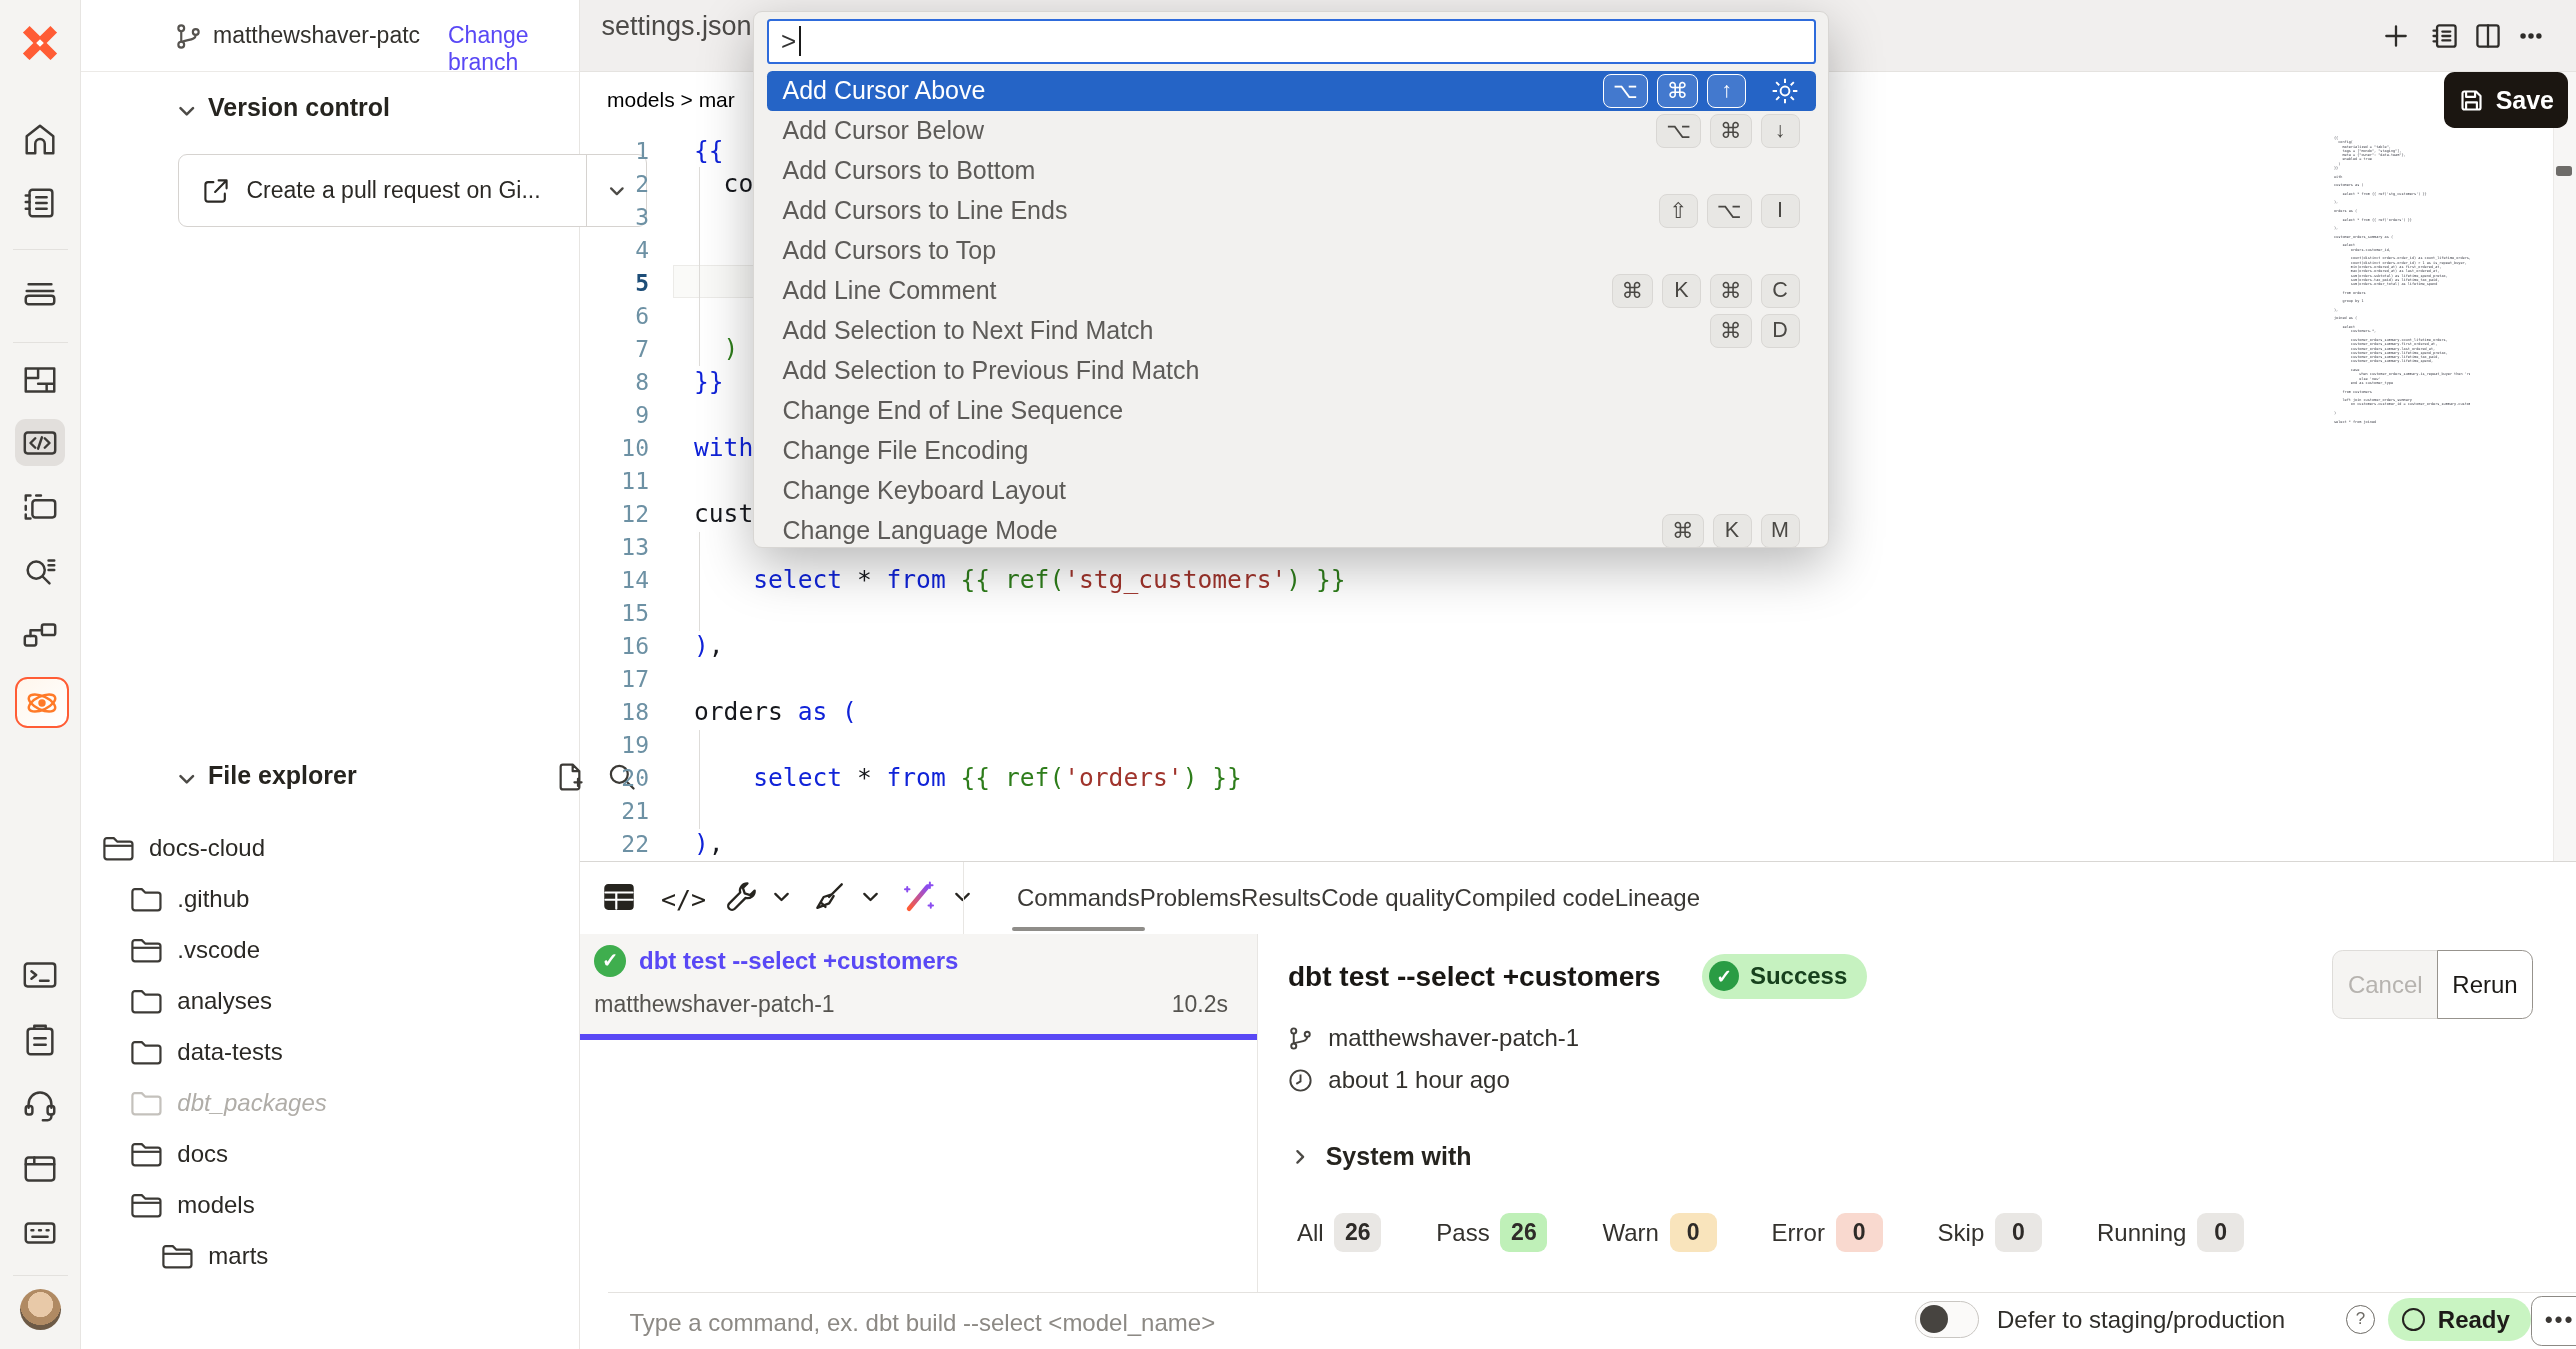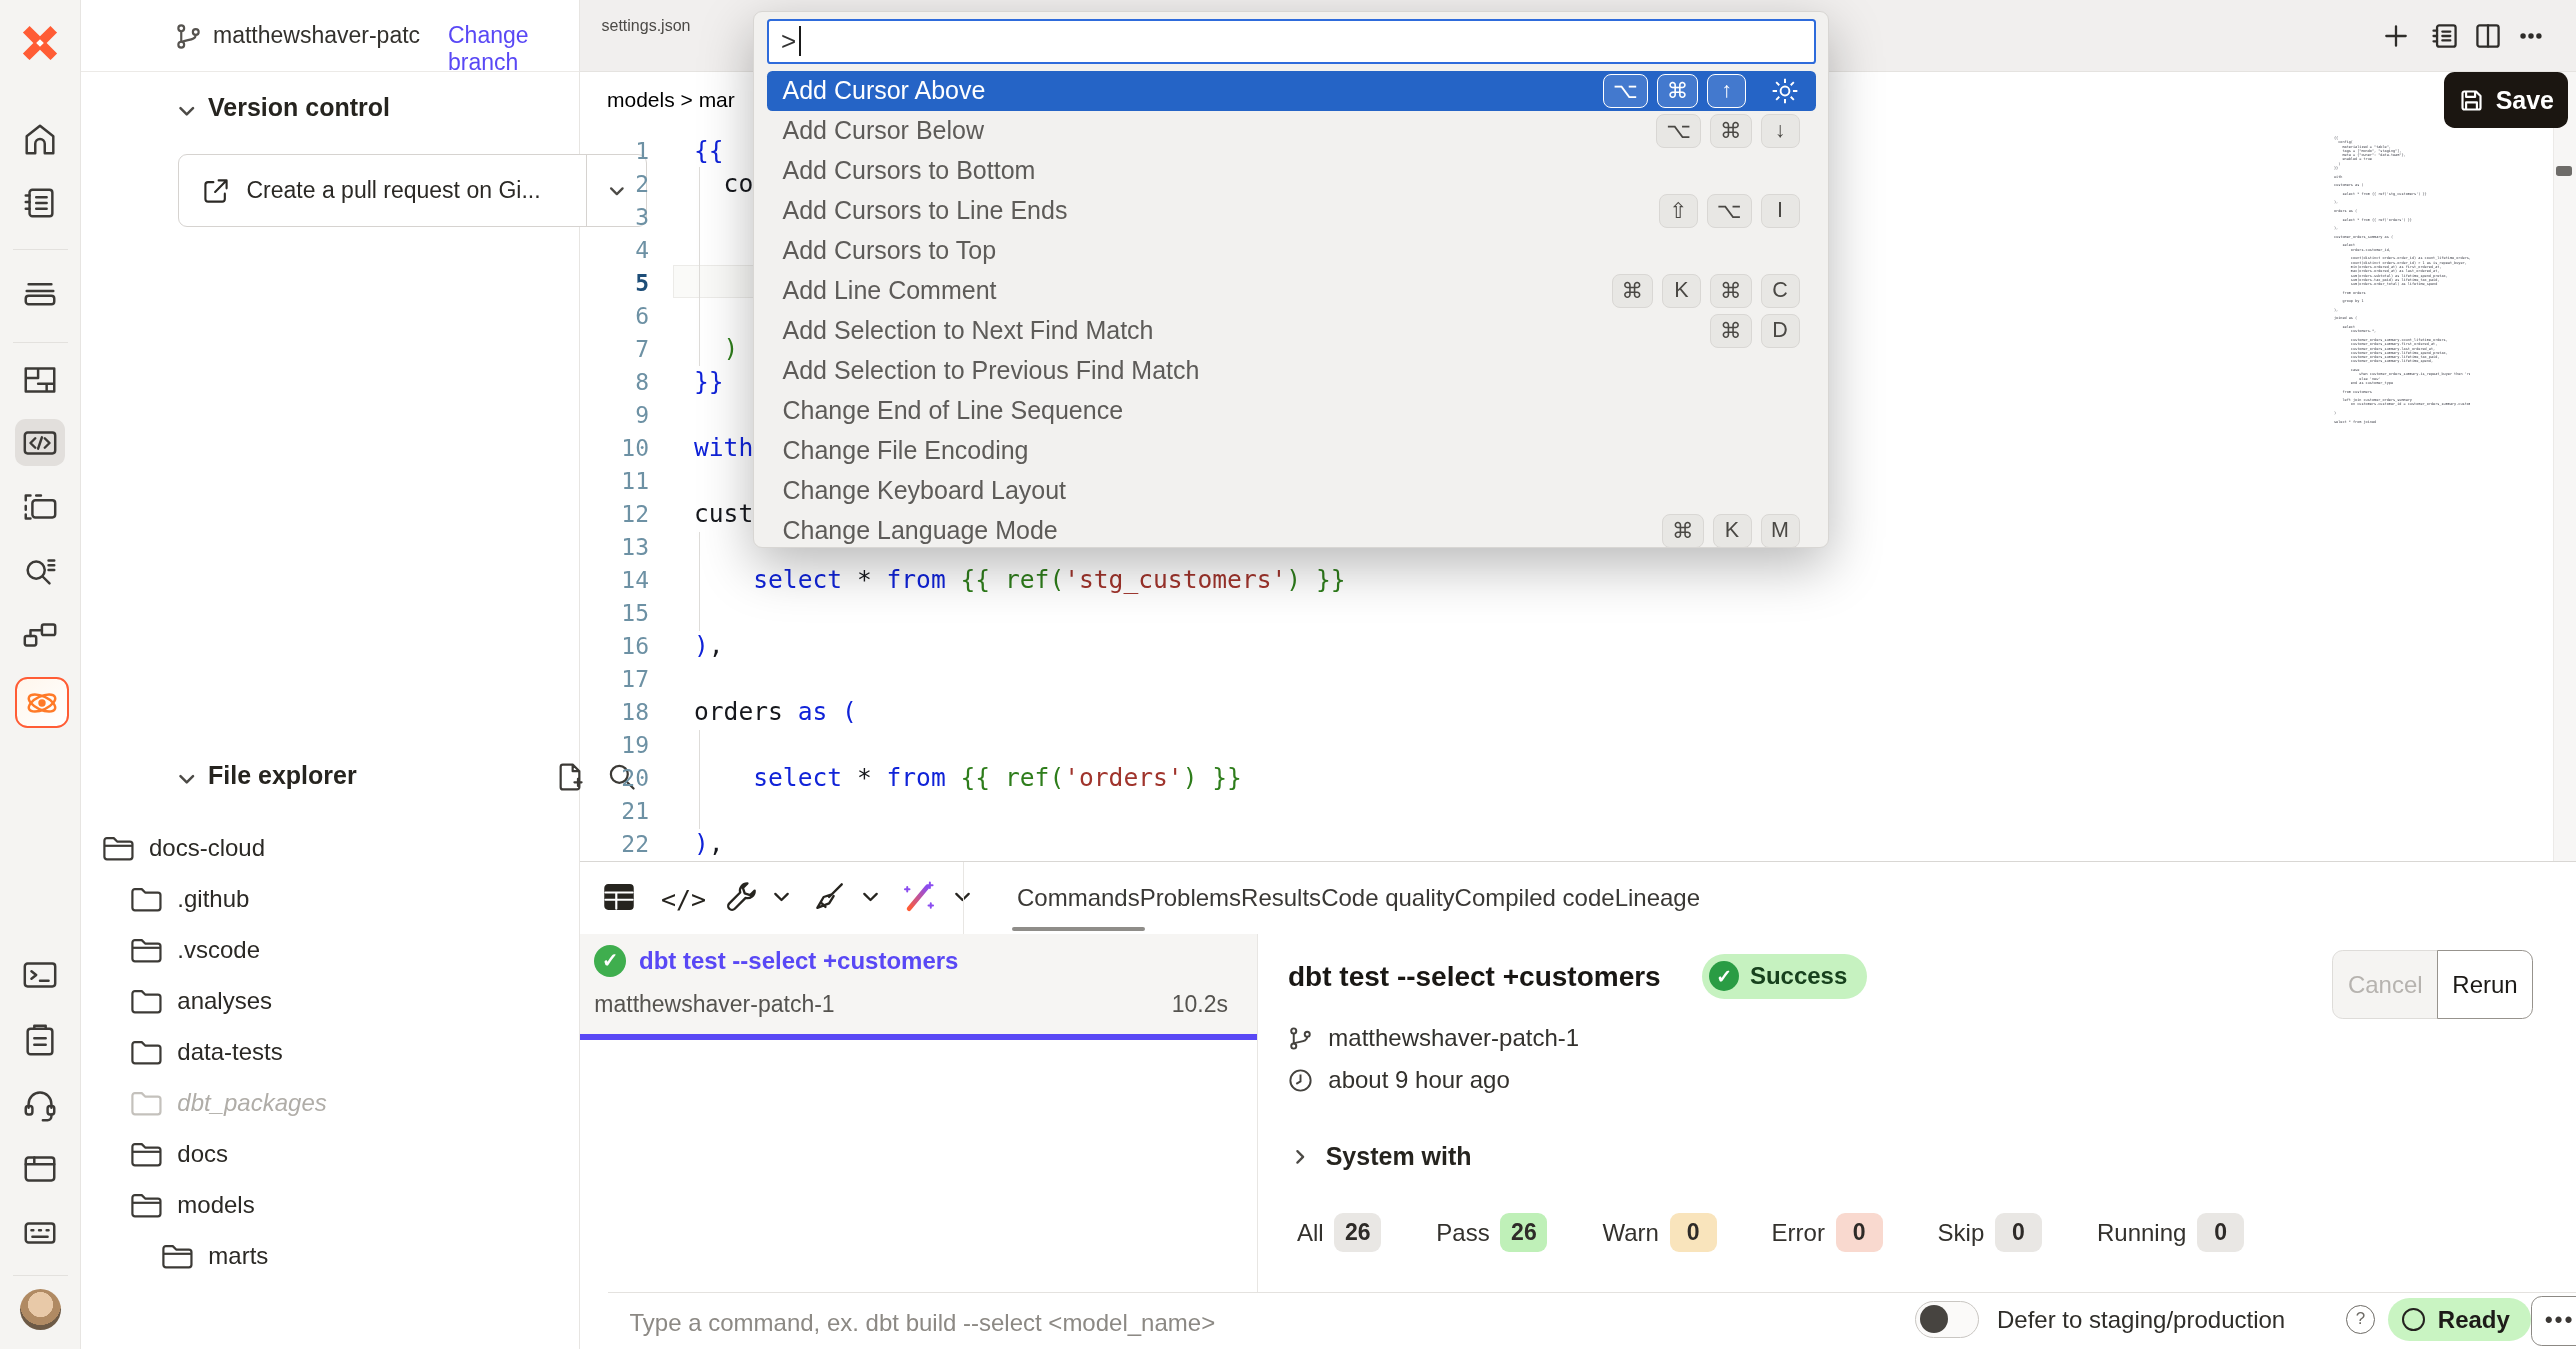--- a/index.html
+++ b/index.html
@@ -31,21 +31,21 @@
           box-sizing:border-box;display:flex;align-items:center;background:#fff;}
   .pr-btn .lbl{font-size:23px;color:#2b2925;white-space:nowrap;overflow:hidden;max-width:313px;}
   .pr-sep{width:1.3px;height:100%;background:#d6d3d0;margin-left:auto;}
   .tree-row{display:flex;align-items:center;height:51px;font-size:24px;color:#2b2925;}
   .tree-row svg{width:34px;height:29px;stroke:#3c3a36;fill:none;stroke-width:2.6;stroke-linejoin:round;margin-right:14.3px;flex:none;}
   .tree-row.muted{color:#b0ada8;font-style:italic;}
   .tree-row.muted svg{stroke:#c4c1bc;}
 
   
   .tabbar{left:580px;top:0;width:1996px;height:72px;background:#f1efee;border-bottom:0.9px solid #e5e3e0;box-sizing:border-box;}
-  .file-tab{position:absolute;left:21.5px;top:0;height:52px;display:flex;align-items:center;font-size:16px;color:#4c4a47;}
+  .file-tab{position:absolute;left:21.5px;top:0;height:52px;display:flex;align-items:center;font-size:27px;color:#4c4a47;}
   .tb-ic{position:absolute;top:18px;width:36px;height:36px;display:flex;align-items:center;justify-content:center;}
   .tb-ic svg{width:30px;height:30px;stroke:#2f2d2a;fill:none;stroke-width:2.6;stroke-linecap:round;}
   .breadcrumb{position:absolute;left:607px;top:88px;font-size:21px;color:#000000;}
   .save-btn{position:absolute;left:2444px;top:72px;width:124px;height:56px;background:#1b1611;border-radius:10.7px;
             display:flex;align-items:center;justify-content:center;gap:10.7px;color:#fff;font-size:25px;font-weight:600;}
   .save-btn svg{width:27px;height:27px;stroke:#fff;fill:none;stroke-width:2.4;stroke-linejoin:round;}
   .code{position:absolute;left:580px;top:134px;width:1754px;height:727px;overflow:hidden;font-family:"DejaVu Sans Mono",monospace;}
   .cl{display:flex;align-items:center;height:33px;}
   .ln{width:69px;text-align:right;font-size:23px;color:#6d91a4;flex:none;}
   .ln.act{color:#1e4e78;font-weight:bold;}
@@ -718,21 +718,21 @@
             <circle cx="24" cy="11" r="3"></circle>
             <path d="M8 10v12 M24 14c0 6-8 5-16 8"></path>
         </svg>
         <span>matthewshaver-patch-1</span>
       </div>
       <div class="meta-row" style="top:132px">
         <svg viewBox="0 0 32 32">
           <circle cx="16" cy="16" r="12"></circle>
             <path d="M16 9v8l-5 3"></path>
         </svg>
-        <span>about 9 hour ago</span>
+        <span>about 1 hour ago</span>
       </div>
       <div class="syslogs">
         <svg class="chev" width="19.7" height="19.7" viewBox="0 0 24 24">
             <path d="M9 5l7 7-7 7"></path>
           </svg>
         <span>System with</span>
       </div>
       <div class="chips" id="chips-row">
           <div class="chip">
             <span>All</span>

